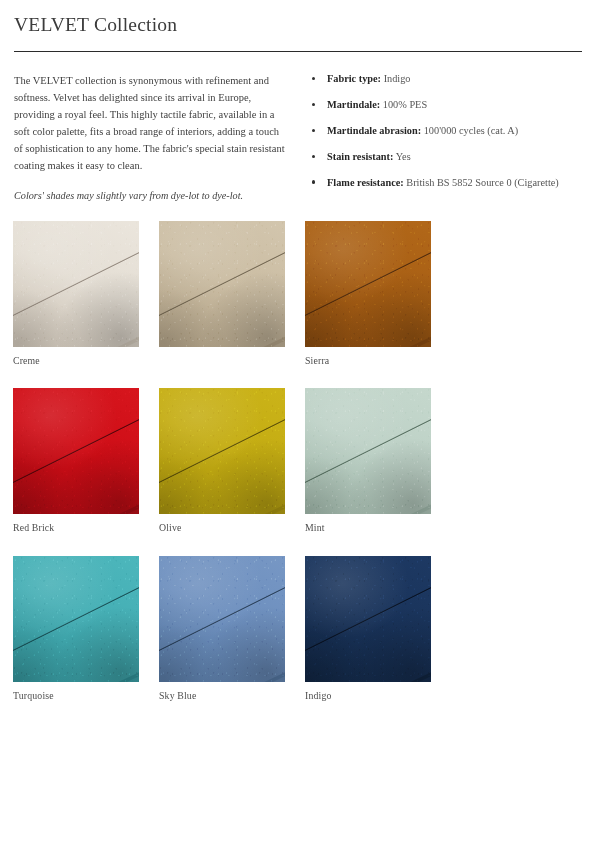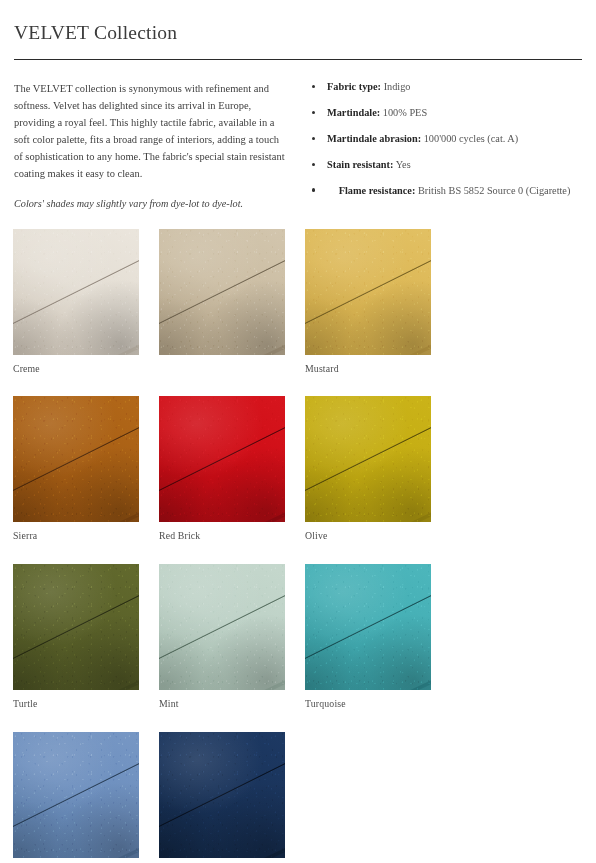--- a/index.html
+++ b/index.html
@@ -13,21 +13,21 @@
     width: 596px;
     height: 863px;
     font-family: "Liberation Serif", "DejaVu Serif", serif;
     color: #3a3a3a;
     overflow: hidden;
   }
 
   .page {
     width: 596px;
     height: 773px;
-    padding: 16px 14px;
+    padding: 8px 14px;
     position: relative;
   }
 
   
   .page-title {
     font-family: "Liberation Serif", "DejaVu Serif", serif;
     font-size: 19.5px;
     font-weight: 400;
     letter-spacing: 0.2px;
     color: #3c3c3c;
@@ -79,21 +79,21 @@
     padding: 0;
   }
   .spec-item {
     position: relative;
     padding-left: 17px;
     margin-bottom: 12px;
     font-size: 10.3px;
     line-height: 1.35;
     color: #4a4a4a;
   }
-  .spec-item:last-child { margin-bottom: 0; text-align: center; }
+  .spec-item:last-child { margin-bottom: 0; }
   .spec-bullet {
     position: absolute;
     left: 2px;
     top: 4.5px;
     width: 3.4px;
     height: 3.4px;
     border-radius: 50%;
     background: #2f2f2f;
   }
   .spec-label {
@@ -229,30 +229,20 @@
       <div class="swatch-cell">
         <div class="swatch-img" style="background: rgb(176, 160, 133);">
           <div class="fabric-top" style="background: linear-gradient(205deg, rgb(215, 203, 180) 0%, rgb(203, 189, 163) 48%, rgb(155, 139, 112) 100%);"></div>
           <div class="fabric-bottom" style="background: linear-gradient(205deg, rgb(155, 139, 112) 0%, rgb(176, 160, 133) 45%, rgb(215, 203, 180) 100%);"></div>
           <div class="fabric-crease" style="background: linear-gradient(rgba(0, 0, 0, 0) 0%, rgb(107, 95, 74) 45%, rgb(107, 95, 74) 60%, rgba(0, 0, 0, 0) 100%);"></div>
           <div class="fabric-shade"></div>
           <div class="fabric-noise"></div>
         </div>
       </div>
       <div class="swatch-cell">
-        <div class="swatch-img" style="background: rgb(199, 162, 69);">
-          <div class="fabric-top" style="background: linear-gradient(205deg, rgb(230, 199, 109) 0%, rgb(220, 183, 85) 48%, rgb(176, 143, 55) 100%);"></div>
-          <div class="fabric-bottom" style="background: linear-gradient(205deg, rgb(176, 143, 55) 0%, rgb(199, 162, 69) 45%, rgb(230, 199, 109) 100%);"></div>
-          <div class="fabric-crease" style="background: linear-gradient(rgba(0, 0, 0, 0) 0%, rgb(111, 90, 29) 45%, rgb(111, 90, 29) 60%, rgba(0, 0, 0, 0) 100%);"></div>
-          <div class="fabric-shade"></div>
-          <div class="fabric-noise"></div>
-        </div>
-        <div class="swatch-label">Mustard</div>
-      </div>
-      <div class="swatch-cell">
         <div class="swatch-img" style="background: rgb(138, 75, 16);">
           <div class="fabric-top" style="background: linear-gradient(205deg, rgb(184, 109, 28) 0%, rgb(168, 95, 20) 48%, rgb(111, 59, 12) 100%);"></div>
           <div class="fabric-bottom" style="background: linear-gradient(205deg, rgb(111, 59, 12) 0%, rgb(138, 75, 16) 45%, rgb(184, 109, 28) 100%);"></div>
           <div class="fabric-crease" style="background: linear-gradient(rgba(0, 0, 0, 0) 0%, rgb(71, 37, 10) 45%, rgb(71, 37, 10) 60%, rgba(0, 0, 0, 0) 100%);"></div>
           <div class="fabric-shade"></div>
           <div class="fabric-noise"></div>
         </div>
         <div class="swatch-label">Sierra</div>
       </div>
       <div class="swatch-cell">
@@ -269,30 +259,20 @@
         <div class="swatch-img" style="background: rgb(168, 147, 15);">
           <div class="fabric-top" style="background: linear-gradient(205deg, rgb(207, 184, 29) 0%, rgb(196, 172, 18) 48%, rgb(143, 125, 12) 100%);"></div>
           <div class="fabric-bottom" style="background: linear-gradient(205deg, rgb(143, 125, 12) 0%, rgb(168, 147, 15) 45%, rgb(207, 184, 29) 100%);"></div>
           <div class="fabric-crease" style="background: linear-gradient(rgba(0, 0, 0, 0) 0%, rgb(78, 68, 6) 45%, rgb(78, 68, 6) 60%, rgba(0, 0, 0, 0) 100%);"></div>
           <div class="fabric-shade"></div>
           <div class="fabric-noise"></div>
         </div>
         <div class="swatch-label">Olive</div>
       </div>
       <div class="swatch-cell">
-        <div class="swatch-img" style="background: rgb(74, 81, 34);">
-          <div class="fabric-top" style="background: linear-gradient(205deg, rgb(103, 111, 48) 0%, rgb(90, 97, 41) 48%, rgb(60, 66, 28) 100%);"></div>
-          <div class="fabric-bottom" style="background: linear-gradient(205deg, rgb(60, 66, 28) 0%, rgb(74, 81, 34) 45%, rgb(103, 111, 48) 100%);"></div>
-          <div class="fabric-crease" style="background: linear-gradient(rgba(0, 0, 0, 0) 0%, rgb(35, 39, 15) 45%, rgb(35, 39, 15) 60%, rgba(0, 0, 0, 0) 100%);"></div>
-          <div class="fabric-shade"></div>
-          <div class="fabric-noise"></div>
-        </div>
-        <div class="swatch-label">Turtle</div>
-      </div>
-      <div class="swatch-cell">
         <div class="swatch-img" style="background: rgb(159, 183, 170);">
           <div class="fabric-top" style="background: linear-gradient(205deg, rgb(202, 220, 209) 0%, rgb(189, 209, 198) 48%, rgb(138, 162, 148) 100%);"></div>
           <div class="fabric-bottom" style="background: linear-gradient(205deg, rgb(138, 162, 148) 0%, rgb(159, 183, 170) 45%, rgb(202, 220, 209) 100%);"></div>
           <div class="fabric-crease" style="background: linear-gradient(rgba(0, 0, 0, 0) 0%, rgb(77, 102, 87) 45%, rgb(77, 102, 87) 60%, rgba(0, 0, 0, 0) 100%);"></div>
           <div class="fabric-shade"></div>
           <div class="fabric-noise"></div>
         </div>
         <div class="swatch-label">Mint</div>
       </div>
       <div class="swatch-cell">

